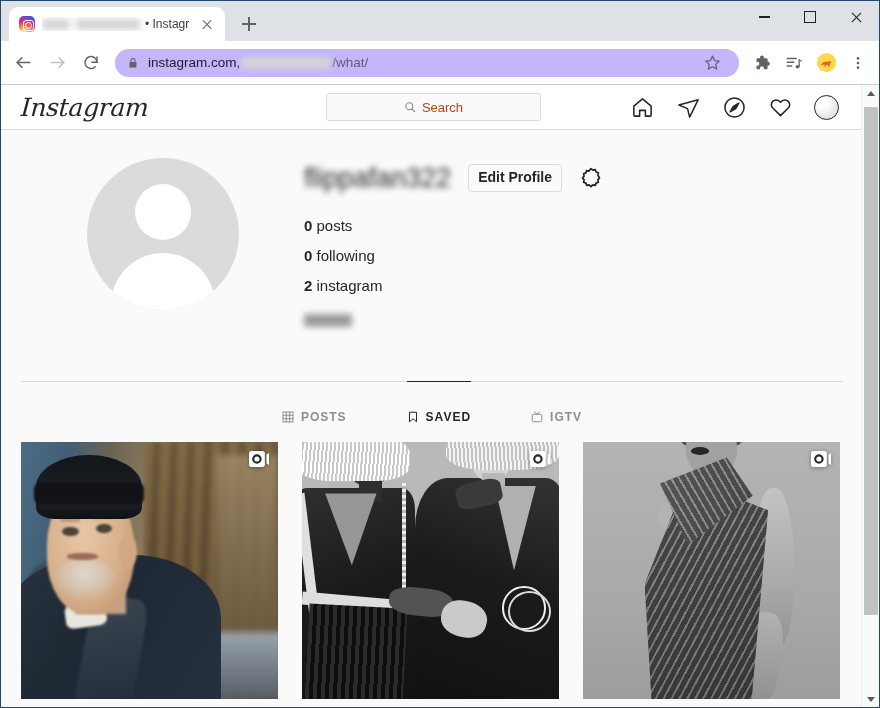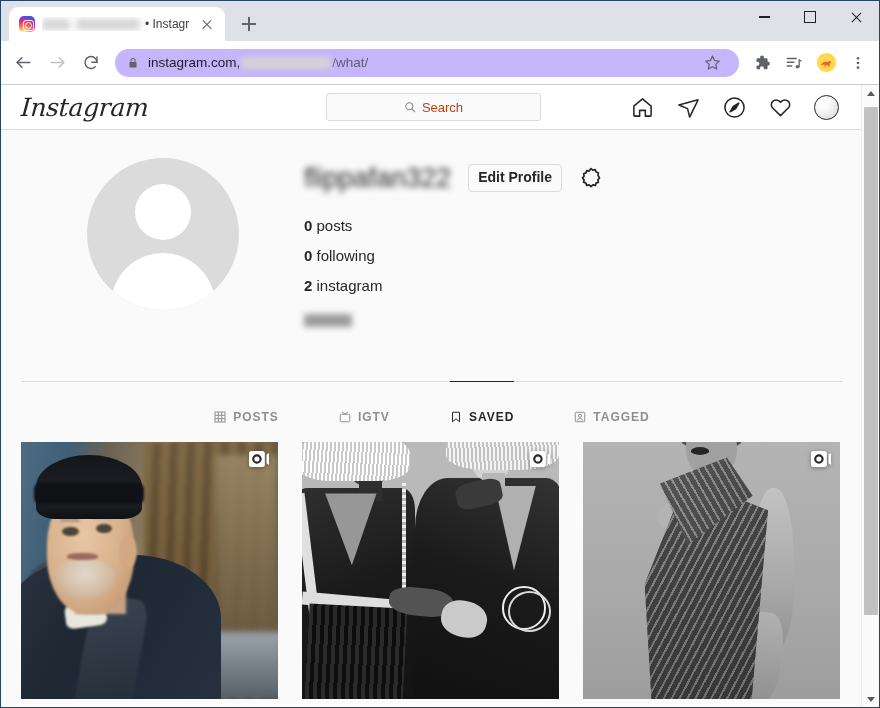--- a/index.html
+++ b/index.html
@@ -720,49 +720,39 @@
                 <rect x="2" y="2" width="20" height="20"></rect>
                 <line x1="2" y1="8.6" x2="22" y2="8.6"></line>
                 <line x1="2" y1="15.3" x2="22" y2="15.3"></line>
                 <line x1="8.6" y1="2" x2="8.6" y2="22"></line>
                 <line x1="15.3" y1="2" x2="15.3" y2="22"></line>
               </svg>
           </span>
           <span>POSTS</span>
         </div>
 
+        <div class="ig-tab active">
+          <span class="ig-tab-icon">
+            <svg width="12" height="12" viewBox="0 0 24 24" fill="none" stroke="#262626" stroke-width="2" stroke-linejoin="round">
+                <polygon points="5,2.5 19,2.5 19,21.5 12,15.5 5,21.5"></polygon>
+              </svg>
+          </span>
+          <span>SAVED</span>
+        </div>
+
         <div class="ig-tab">
           <span class="ig-tab-icon">
             <svg width="12" height="12" viewBox="0 0 24 24" fill="none" stroke="#8e8e8e" stroke-width="2">
                 <rect x="2.5" y="6.5" width="19" height="15" rx="2.5"></rect>
                 <polyline points="7,2.5 12,6 17,2.5" stroke-linecap="round"></polyline>
               </svg>
           </span>
           <span>IGTV</span>
         </div>
 
-        <div class="ig-tab active">
-          <span class="ig-tab-icon">
-            <svg width="12" height="12" viewBox="0 0 24 24" fill="none" stroke="#262626" stroke-width="2" stroke-linejoin="round">
-                <polygon points="5,2.5 19,2.5 19,21.5 12,15.5 5,21.5"></polygon>
-              </svg>
-          </span>
-          <span>SAVED</span>
-        </div>
-
-        <div class="ig-tab">
-          <span class="ig-tab-icon">
-            <svg width="12" height="12" viewBox="0 0 24 24" fill="none" stroke="#8e8e8e" stroke-width="2" stroke-linejoin="round">
-                <rect x="2.5" y="2.5" width="19" height="19" rx="2"></rect>
-                <circle cx="12" cy="9.5" r="3"></circle>
-                <path d="M6.5 19c1-3 3-4.3 5.5-4.3S16.5 16 17.5 19"></path>
-              </svg>
-          </span>
-          <span>TAGGED</span>
-        </div>
       </div>
 
 
       <div class="grid">
 
         <div class="cell">
           <div class="ph1">
             <div class="ph1-bldg"></div>
               <div class="ph1-bldg2"></div>
               <div class="ph1-car"></div>

